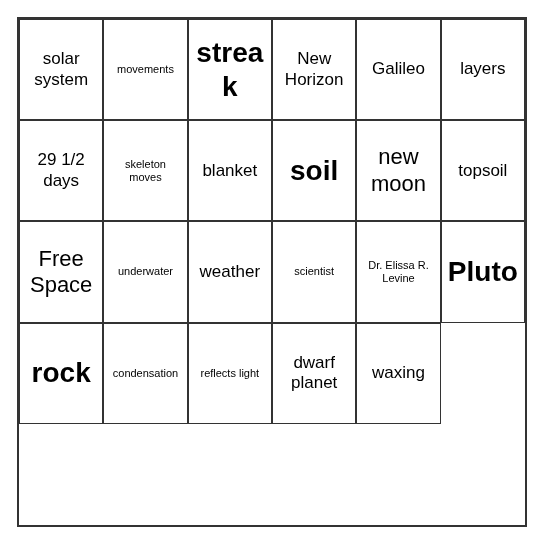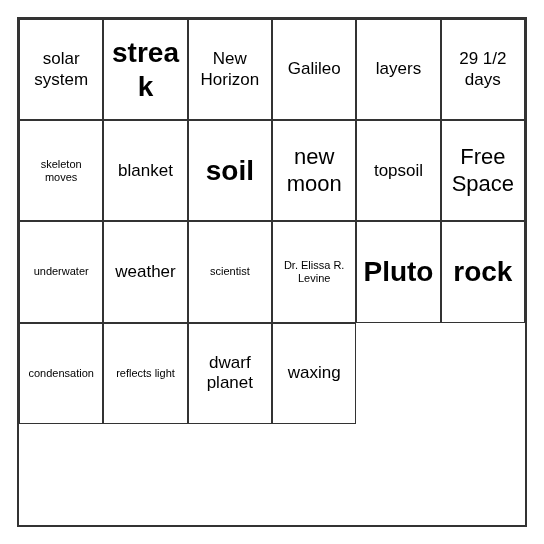--- a/index.html
+++ b/index.html
@@ -61,20 +61,23 @@
     }
   </style>
 </head>
 <body>
 
 <div class="bingo-board">
 <div class="bingo-cell">
       <span class="cell-text medium">solar system</span>
     </div>
     <div class="bingo-cell">
+      <span class="cell-text small">movements</span>
+    </div>
+    <div class="bingo-cell">
       <span class="cell-text xlarge">streak</span>
     </div>
     <div class="bingo-cell">
       <span class="cell-text medium">New Horizon</span>
     </div>
     <div class="bingo-cell">
       <span class="cell-text medium">Galileo</span>
     </div>
     <div class="bingo-cell">
       <span class="cell-text medium">layers</span>

